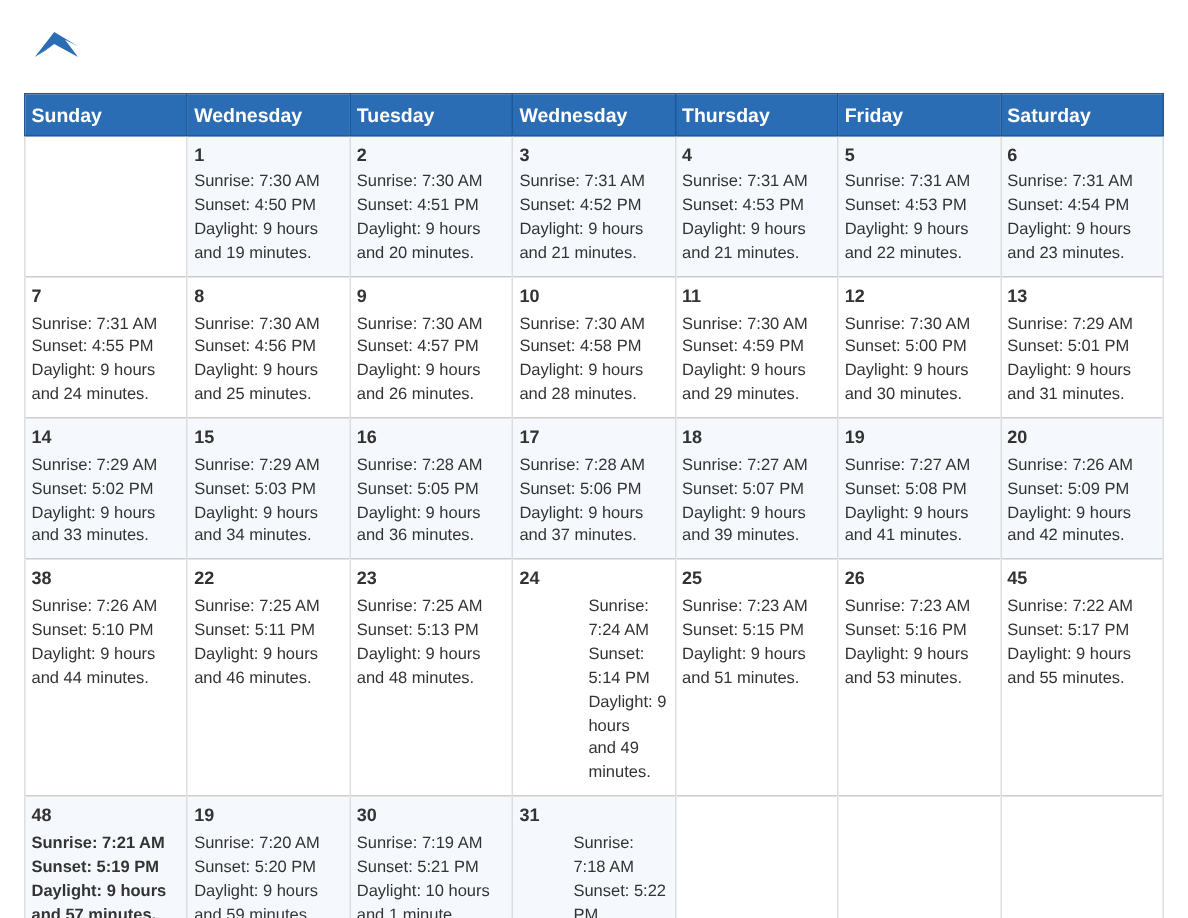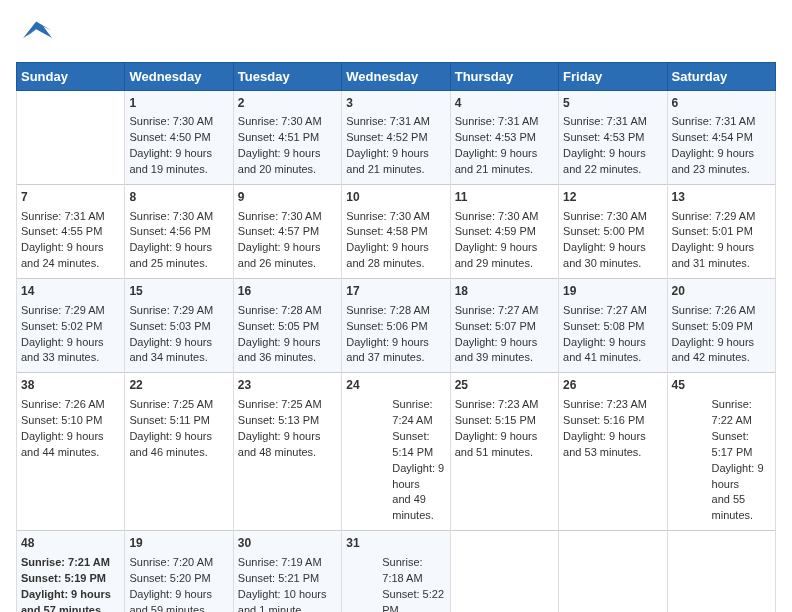--- a/index.html
+++ b/index.html
@@ -293,21 +293,21 @@
         </td>
         <td>
           <span class="day-num">26</span>
           <div style="white-space: pre-line;">Sunrise: 7:23 AM
 Sunset: 5:16 PM
 Daylight: 9 hours
 and 53 minutes.</div>
         </td>
         <td>
           <span class="day-num">45</span>
-          <div style="white-space: pre-line; margin-left: 40px;">Sunrise: 7:22 AM
+          <div style="white-space: pre-line;">Sunrise: 7:22 AM
 Sunset: 5:17 PM
 Daylight: 9 hours
 and 55 minutes.</div>
         </td>
       </tr>
       <tr>
         <td>
           <span class="day-num">48</span>
           <div style="white-space: pre-line; font-weight: bold;">Sunrise: 7:21 AM
 Sunset: 5:19 PM

